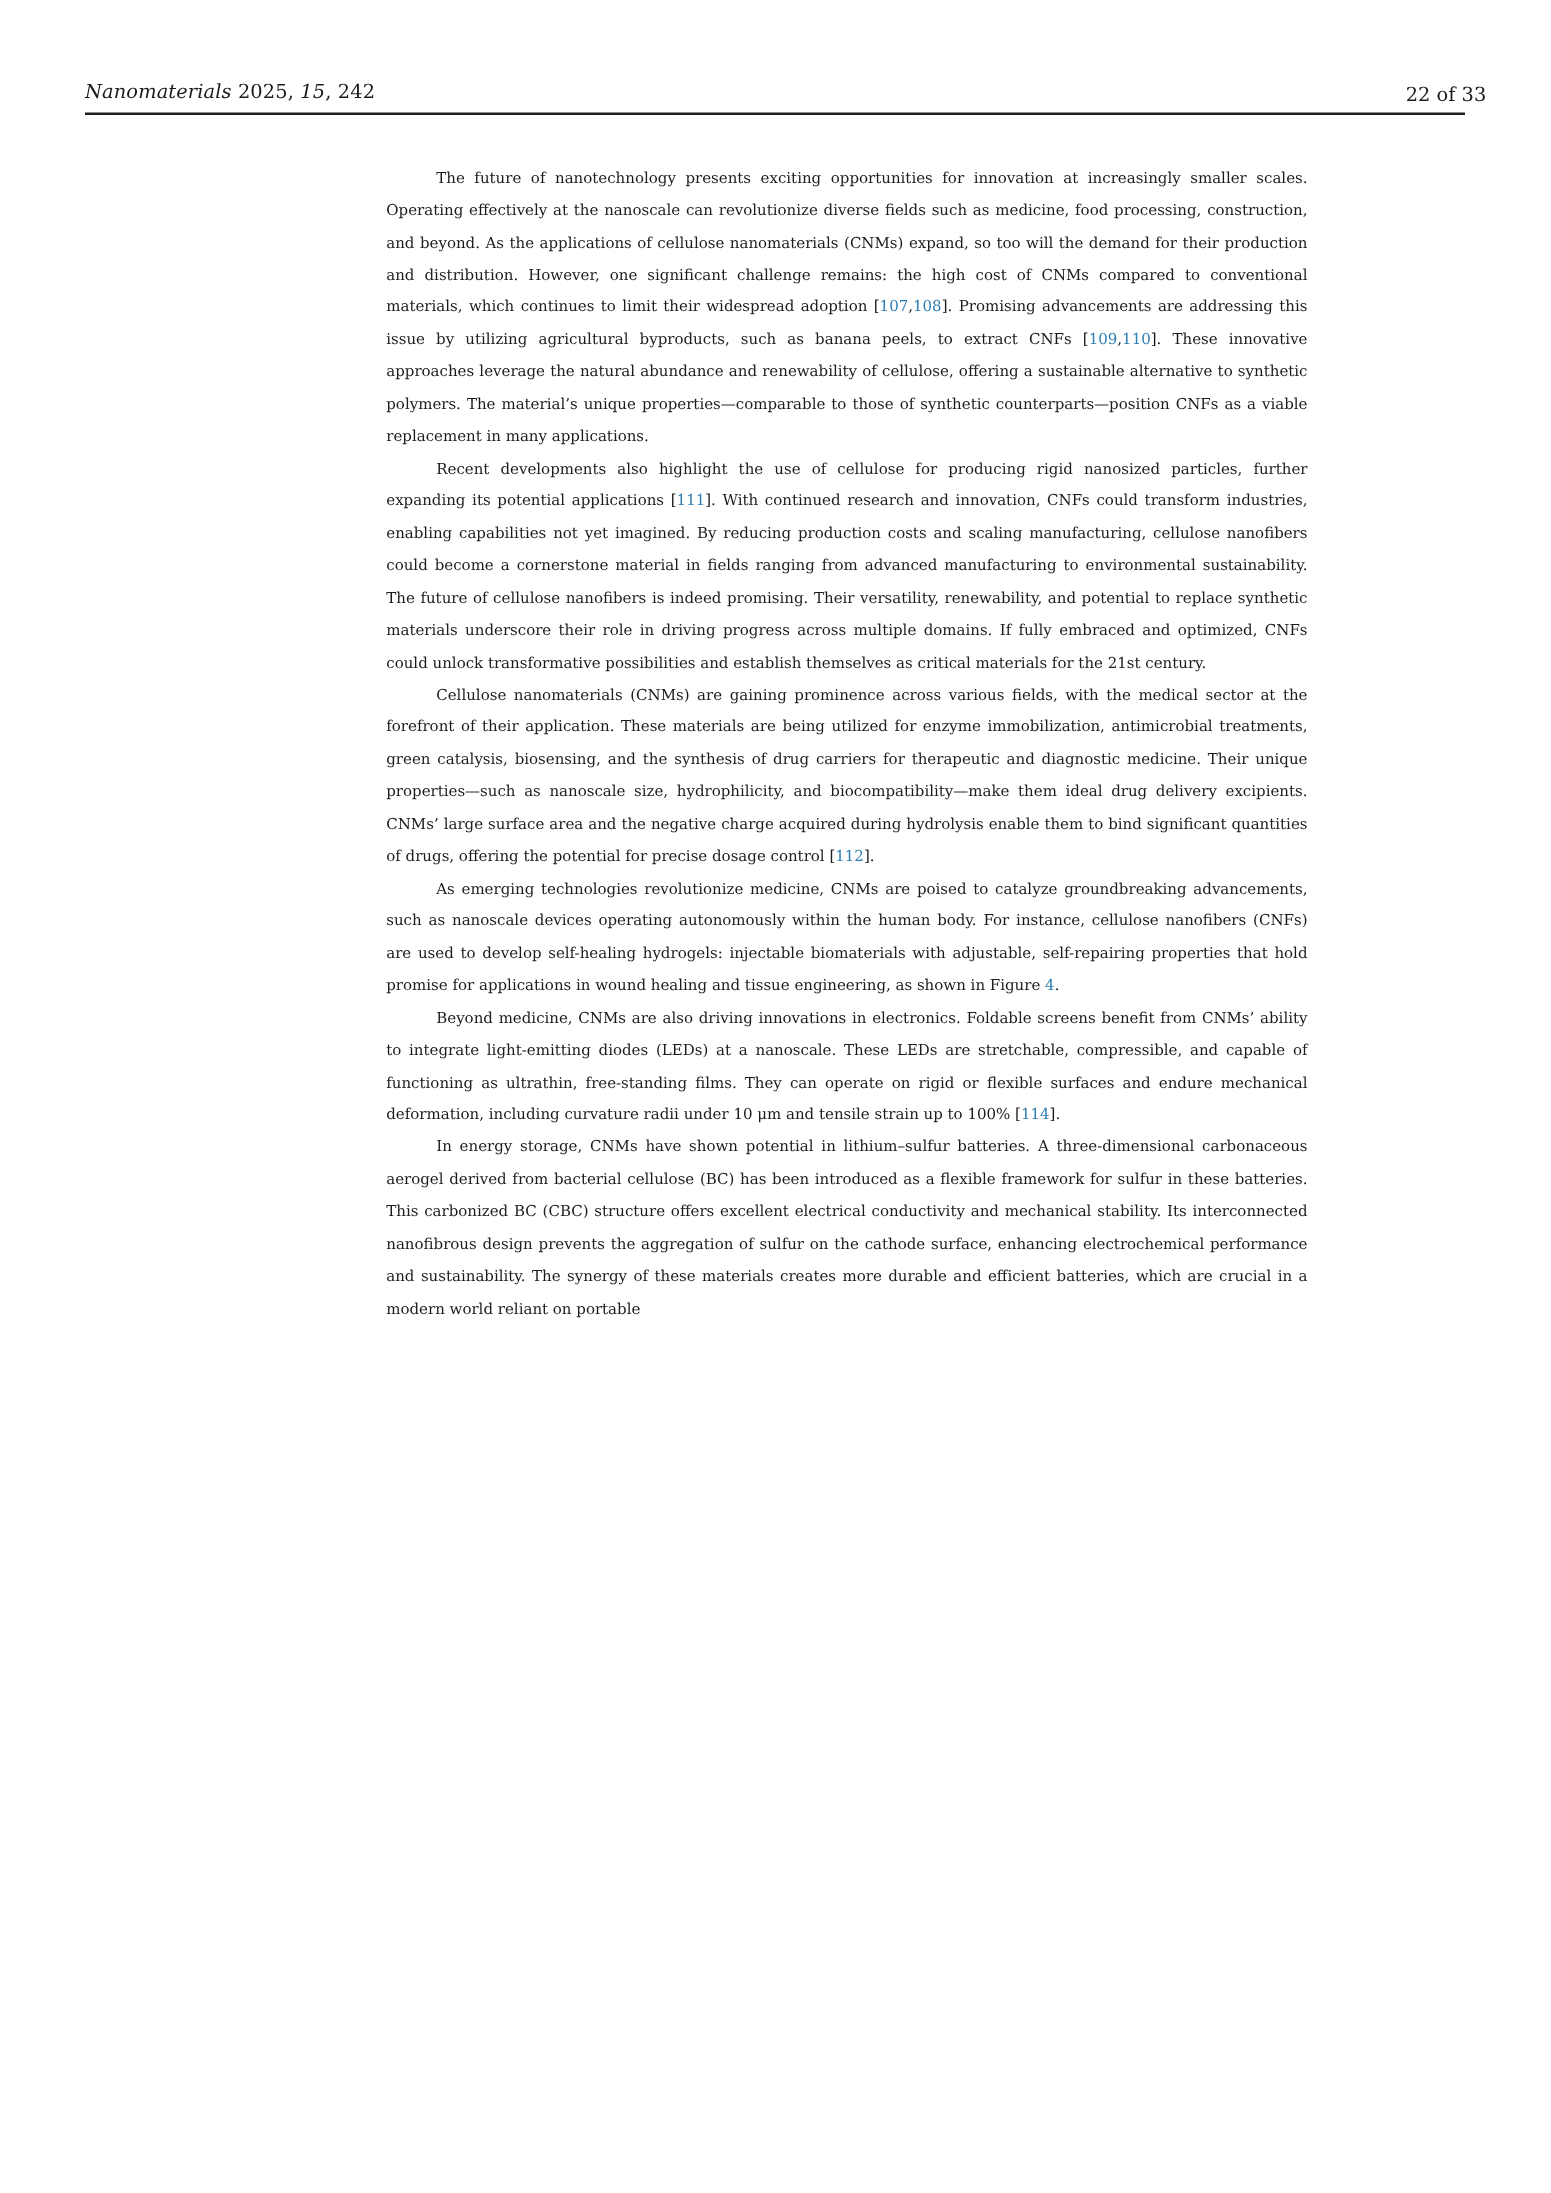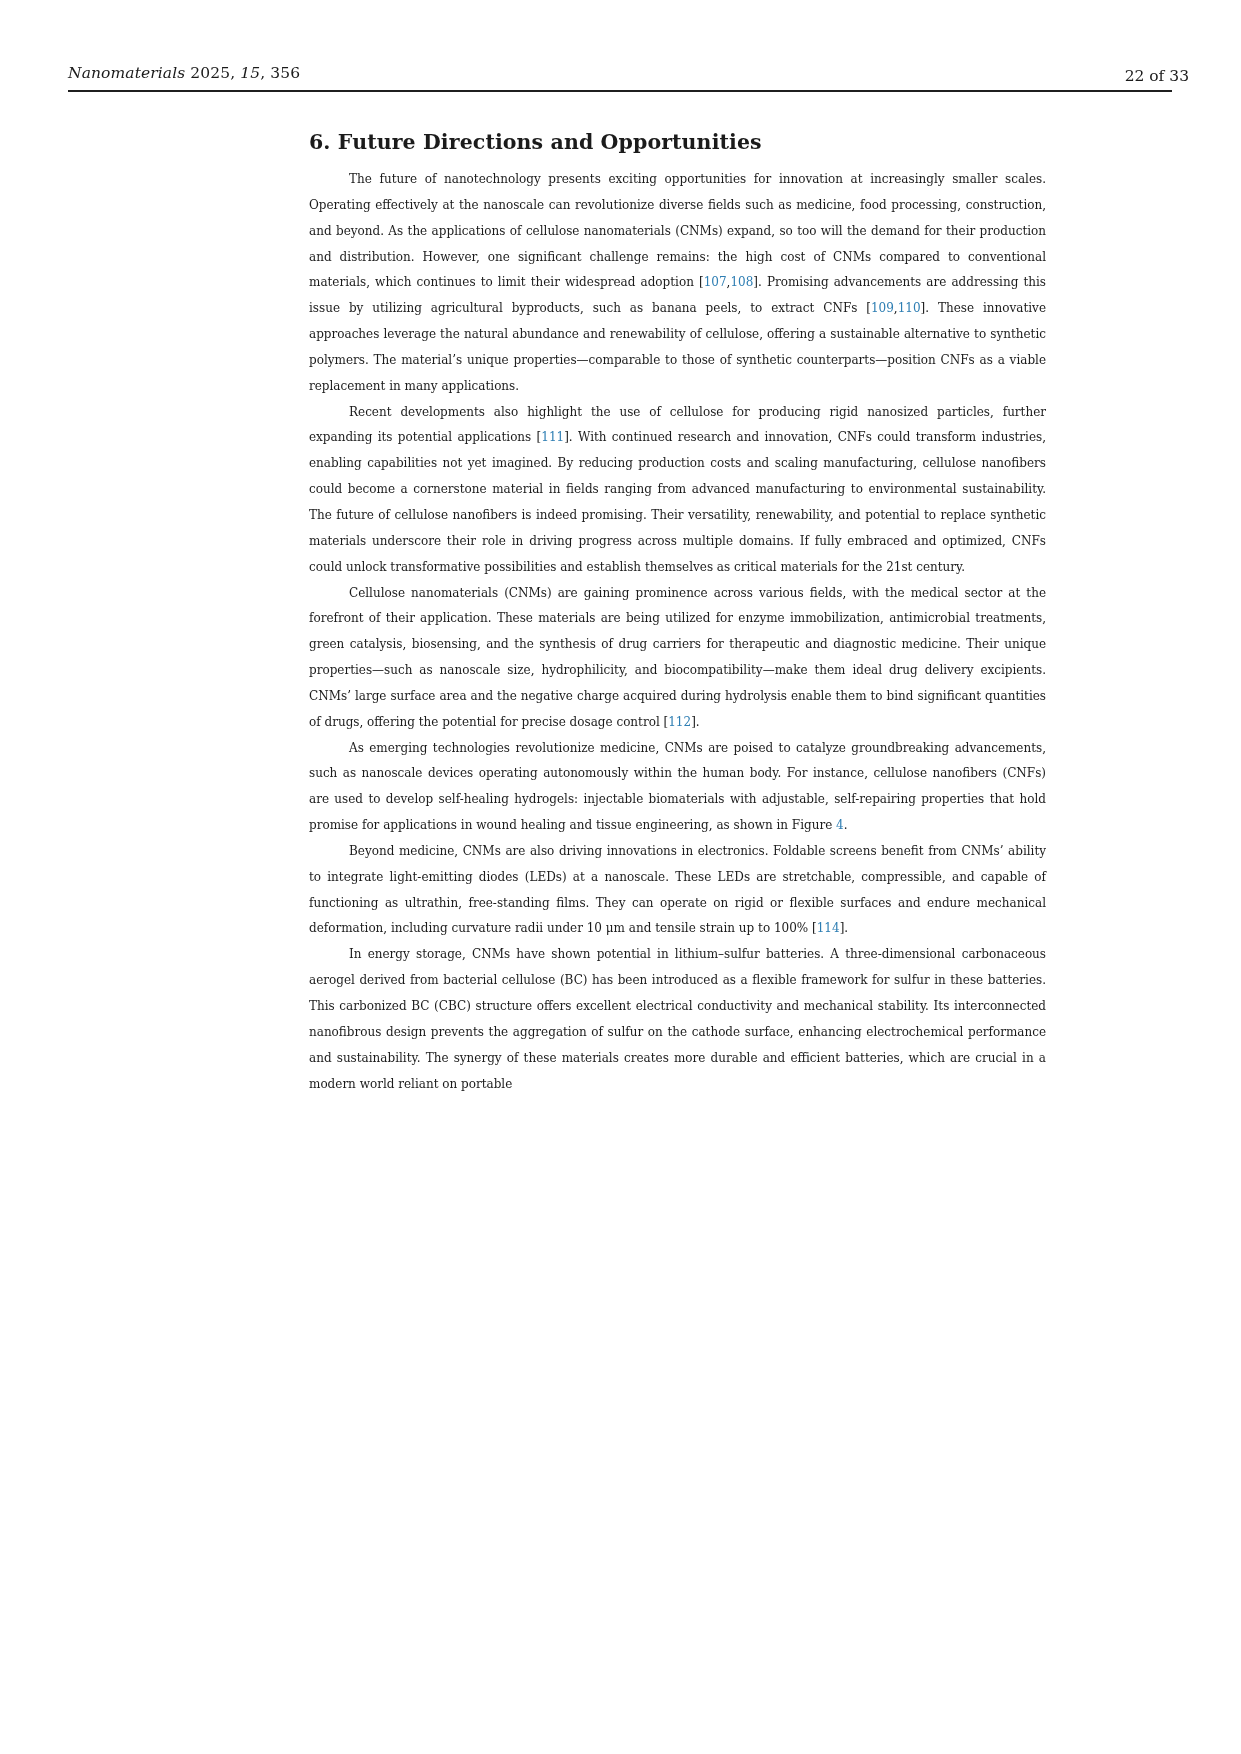--- a/index.html
+++ b/index.html
@@ -44,26 +44,25 @@
   }
   a.cite {
     color: var(--link); text-decoration: none; cursor: pointer;
   }
   .it { font-style: italic; }
   .bd { font-weight: normal; }
 </style>
 </head>
 <body>
 
-<div class="running-head-left" id="head-left"><span class="it">Nanomaterials</span><span> </span><span class="bd">2025</span><span>, </span><span class="it">15</span><span>, 356</span></div>
+<div class="running-head-left" id="head-left"><span class="it">Nanomaterials</span><span> </span><span class="bd">2025</span><span>, </span><span class="it">15</span><span>, 242</span></div>
 <div class="running-head-right">22 of 33</div>
 <div class="head-rule"></div>
 
 <div class="content">
-  <h1 class="section-heading">6. Future Directions and Opportunities</h1>
   <div class="body-text" id="article-body">
       <p><span>The future of nanotechnology presents exciting opportunities for innovation at increasingly smaller scales. Operating effectively at the nanoscale can revolutionize diverse fields such as medicine, food processing, construction, and beyond. As the applications of cellulose nanomaterials (CNMs) expand, so too will the demand for their production and distribution. However, one significant challenge remains: the high cost of CNMs compared to conventional materials, which continues to limit their widespread adoption [</span><a class="cite">107</a><span>,</span><a class="cite">108</a><span>]. Promising advancements are addressing this issue by utilizing agricultural byproducts, such as banana peels, to extract CNFs [</span><a class="cite">109</a><span>,</span><a class="cite">110</a><span>]. These innovative approaches leverage the natural abundance and renewability of cellulose, offering a sustainable alternative to synthetic polymers. The material’s unique properties—comparable to those of synthetic counterparts—position CNFs as a viable replacement in many applications.</span></p>
       <p><span>Recent developments also highlight the use of cellulose for producing rigid nanosized particles, further expanding its potential applications [</span><a class="cite">111</a><span>]. With continued research and innovation, CNFs could transform industries, enabling capabilities not yet imagined. By reducing production costs and scaling manufacturing, cellulose nanofibers could become a cornerstone material in fields ranging from advanced manufacturing to environmental sustainability. The future of cellulose nanofibers is indeed promising. Their versatility, renewability, and potential to replace synthetic materials underscore their role in driving progress across multiple domains. If fully embraced and optimized, CNFs could unlock transformative possibilities and establish themselves as critical materials for the 21st century.</span></p>
       <p><span>Cellulose nanomaterials (CNMs) are gaining prominence across various fields, with the medical sector at the forefront of their application. These materials are being utilized for enzyme immobilization, antimicrobial treatments, green catalysis, biosensing, and the synthesis of drug carriers for therapeutic and diagnostic medicine. Their unique properties—such as nanoscale size, hydrophilicity, and biocompatibility—make them ideal drug delivery excipients. CNMs’ large surface area and the negative charge acquired during hydrolysis enable them to bind significant quantities of drugs, offering the potential for precise dosage control [</span><a class="cite">112</a><span>].</span></p>
       <p><span>As emerging technologies revolutionize medicine, CNMs are poised to catalyze groundbreaking advancements, such as nanoscale devices operating autonomously within the human body. For instance, cellulose nanofibers (CNFs) are used to develop self-healing hydrogels: injectable biomaterials with adjustable, self-repairing properties that hold promise for applications in wound healing and tissue engineering, as shown in Figure </span><a class="cite">4</a><span>.</span></p>
       <p><span>Beyond medicine, CNMs are also driving innovations in electronics. Foldable screens benefit from CNMs’ ability to integrate light-emitting diodes (LEDs) at a nanoscale. These LEDs are stretchable, compressible, and capable of functioning as ultrathin, free-standing films. They can operate on rigid or flexible surfaces and endure mechanical deformation, including curvature radii under 10 μm and tensile strain up to 100% [</span><a class="cite">114</a><span>].</span></p>
       <p><span>In energy storage, CNMs have shown potential in lithium–sulfur batteries. A three-dimensional carbonaceous aerogel derived from bacterial cellulose (BC) has been introduced as a flexible framework for sulfur in these batteries. This carbonized BC (CBC) structure offers excellent electrical conductivity and mechanical stability. Its interconnected nanofibrous design prevents the aggregation of sulfur on the cathode surface, enhancing electrochemical performance and sustainability. The synergy of these materials creates more durable and efficient batteries, which are crucial in a modern world reliant on portable</span></p>
     </div>
 </div>
 

